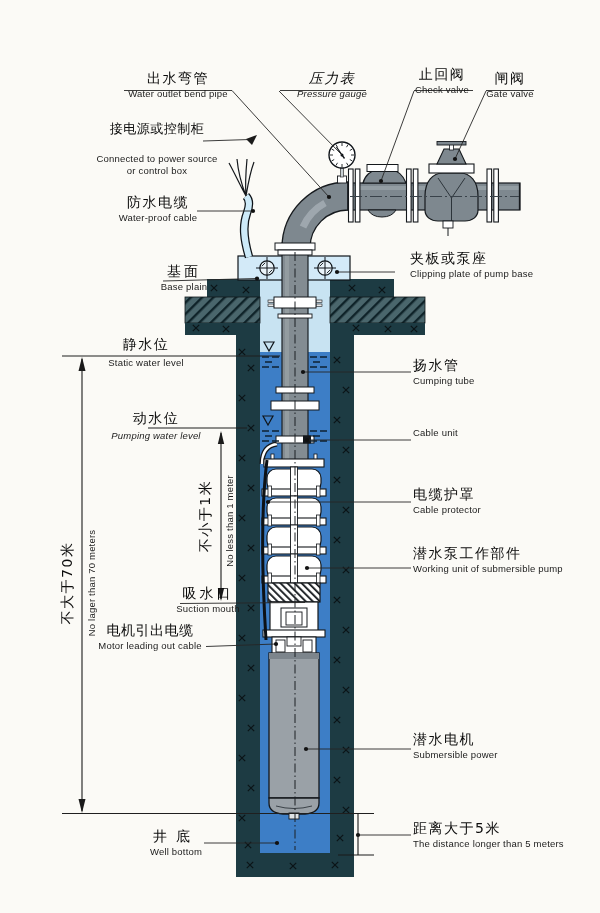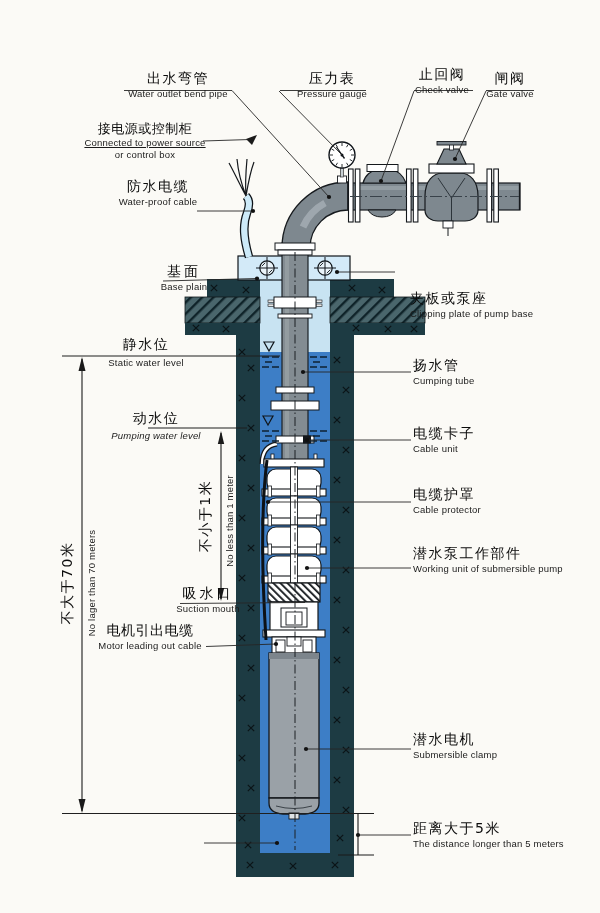--- a/index.html
+++ b/index.html
@@ -277,73 +277,72 @@
   <g stroke="#1a1a1a" stroke-width="1.1" fill="none">
     <path d="M358,813.5 V855 M338,855 H374"></path>
   </g>
 </svg>
 
 <div class="lbl ctr" style="left:118px;top:70px;width:120px;">
   <span class="zh">出水弯管</span>
   <span class="en">Water outlet bend pipe</span>
 </div>
 
-<div class="lbl ctr" style="left:272px;top:70px;width:120px;">
+<div class="lbl ctr" style="left:272px;top:70px;width:120px;font-style:italic;">
   <span class="zh">压力表</span>
   <span class="en">Pressure gauge</span>
 </div>
 
 <div class="lbl ctr" style="left:383px;top:66px;width:118px;">
   <span class="zh">止回阀</span>
   <span class="en">Check valve</span>
 </div>
 
 <div class="lbl ctr" style="left:452px;top:70px;width:116px;">
   <span class="zh">闸阀</span>
   <span class="en">Gate valve</span>
 </div>
 
-<div class="lbl ctr" style="left:82px;top:121px;width:126px;">
+<div class="lbl ctr" style="left:94px;top:121px;width:126px;">
   <span class="zh" style="font-size:13px;letter-spacing:0.5px;">接电源或控制柜</span>
-  <span class="en" style="margin-top:0;text-decoration:underline;">Connected to power source</span>
+  <span class="en" style="margin-top:16px;">Connected to power source</span>
   <span class="en" style="margin-top:1px;">or control box</span>
 </div>
 
-<div class="lbl ctr" style="left:98px;top:178px;width:120px;text-align:center;">
+<div class="lbl ctr" style="left:98px;top:194px;width:120px;text-align:center;">
   <span class="zh">防水电缆</span>
   <span class="en">Water-proof cable</span>
 </div>
 
 <div class="lbl ctr" style="left:124px;top:263px;width:120px;">
   <span class="zh sp3">基面</span>
   <span class="en">Base plain</span>
 </div>
 
-<div class="lbl lft" style="left:410px;top:250px;width:170px;margin-top:40px;">
+<div class="lbl lft" style="left:410px;top:250px;width:170px;">
   <span class="zh">夹板或泵座</span>
   <span class="en">Clipping plate of pump base</span>
 </div>
 
 <div class="lbl ctr" style="left:86px;top:336px;width:120px;">
   <span class="zh">静水位</span>
   <span class="en" style="margin-top:5px;">Static water level</span>
 </div>
 
 <div class="lbl lft" style="left:413px;top:357px;width:160px;">
   <span class="zh">扬水管</span>
   <span class="en">Cumping tube</span>
 </div>
 
 <div class="lbl ctr" style="left:96px;top:410px;width:120px;">
   <span class="zh">动水位</span>
   <span class="en" style="margin-top:4px;font-style:italic;">Pumping water level</span>
 </div>
 
 <div class="lbl lft" style="left:413px;top:425px;width:160px;">
-  <span class="zh">电缆卡子</span>
   <span class="en">Cable unit</span>
 </div>
 
 <div class="lbl lft" style="left:413px;top:486px;width:160px;">
   <span class="zh">电缆护罩</span>
   <span class="en">Cable protector</span>
 </div>
 
 <div class="lbl lft" style="left:413px;top:545px;width:175px;">
   <span class="zh">潜水泵工作部件</span>
@@ -355,28 +354,32 @@
   <span class="en">Motor leading out cable</span>
 </div>
 
 <div class="lbl ctr" style="left:148px;top:585px;width:120px;">
   <span class="zh sp3">吸水口</span>
   <span class="en">Suction mouth</span>
 </div>
 
 <div class="lbl lft" style="left:413px;top:731px;width:160px;">
   <span class="zh">潜水电机</span>
-  <span class="en">Submersible clamp</span>
+  <span class="en">Submersible power</span>
 </div>
 
 <div class="lbl lft" style="left:413px;top:820px;width:175px;">
   <span class="zh">距离大于5米</span>
   <span class="en">The distance longer than 5 meters</span>
 </div>
 
+<div class="lbl ctr" style="left:116px;top:828px;width:120px;">
+  <span class="zh sp9">井底</span>
+  <span class="en">Well bottom</span>
+</div>
 
 <div class="lbl rot" style="left:12px;top:575px;width:110px;height:16px;">
   <span class="zh">不大于70米</span>
 </div>
 <div class="lbl rot" style="left:27px;top:577px;width:130px;height:12px;">
   <span class="en" style="margin-top:0;">No lager than 70 meters</span>
 </div>
 
 <div class="lbl rot" style="left:159px;top:508px;width:92px;height:16px;">
   <span class="zh">不小于1米</span>

